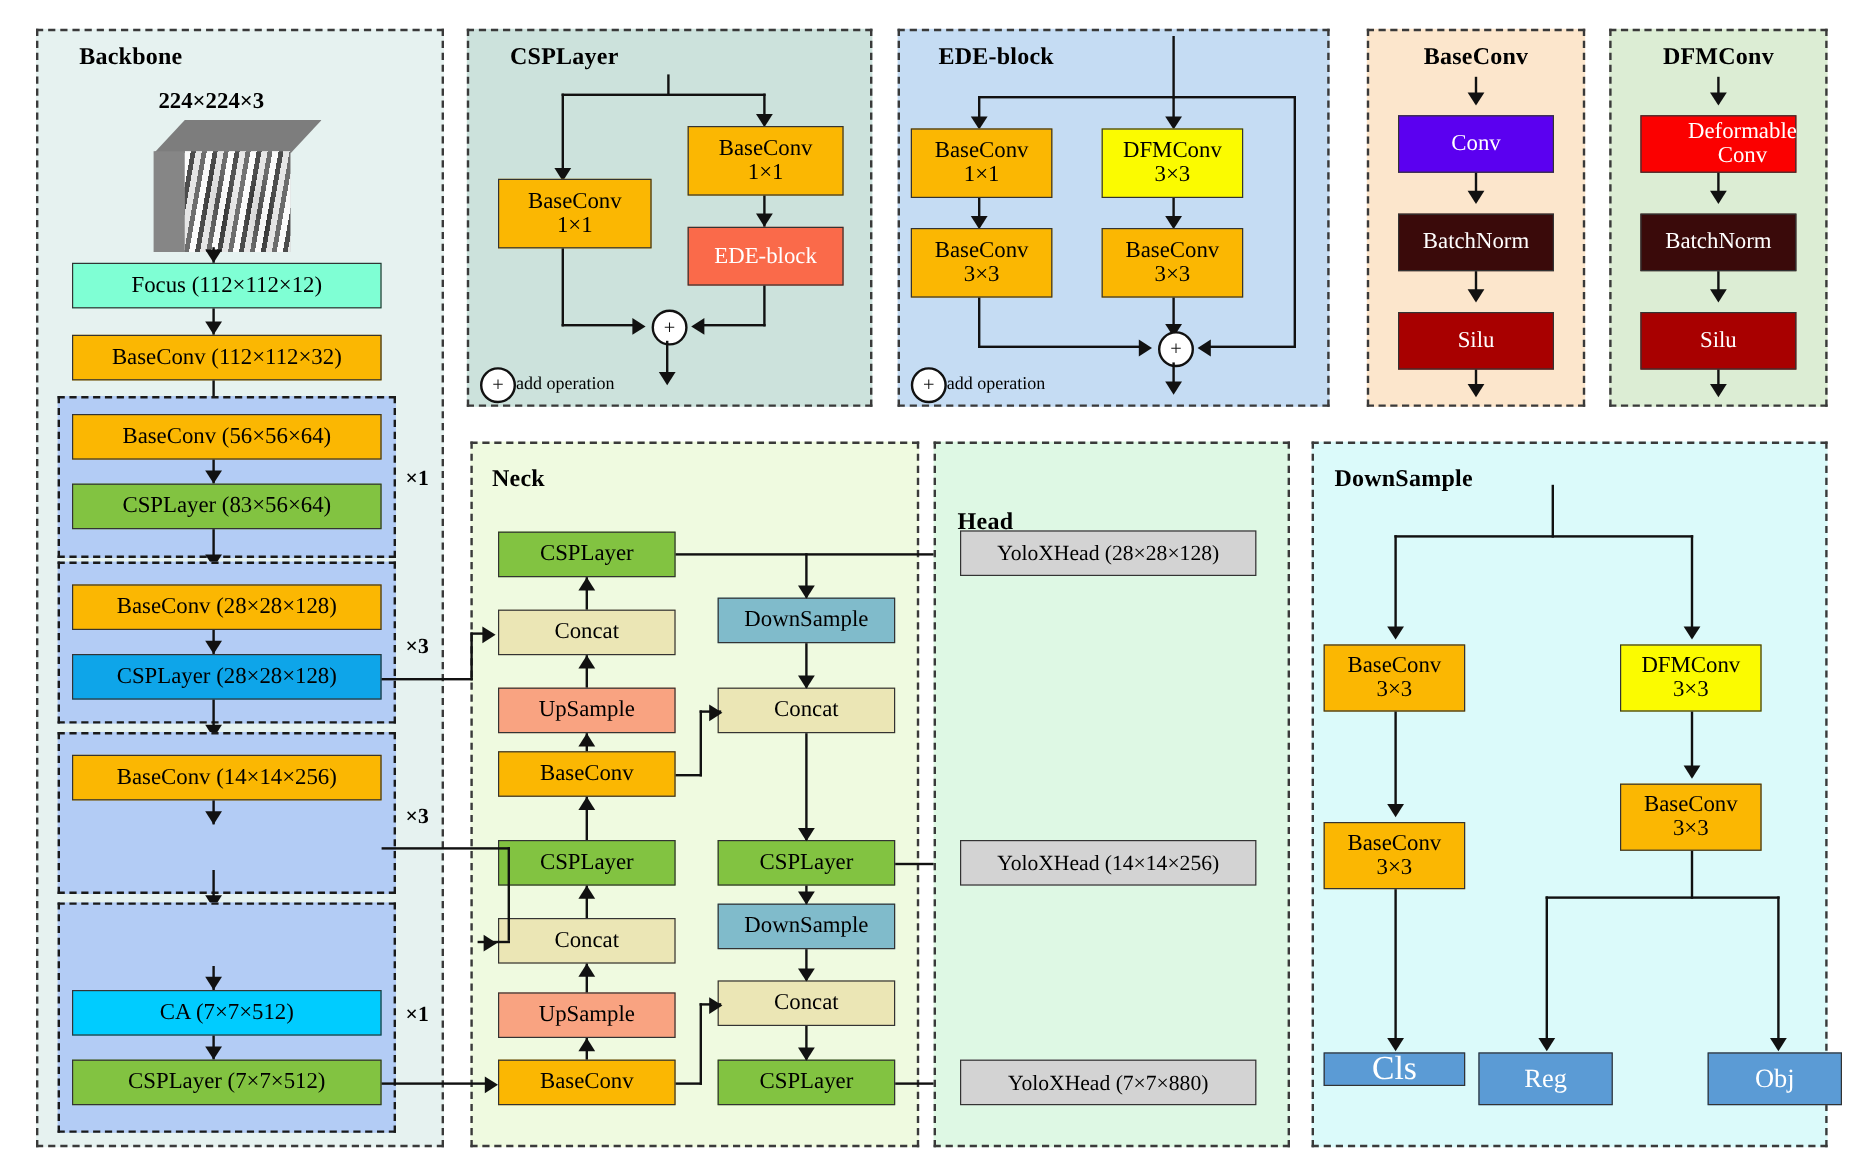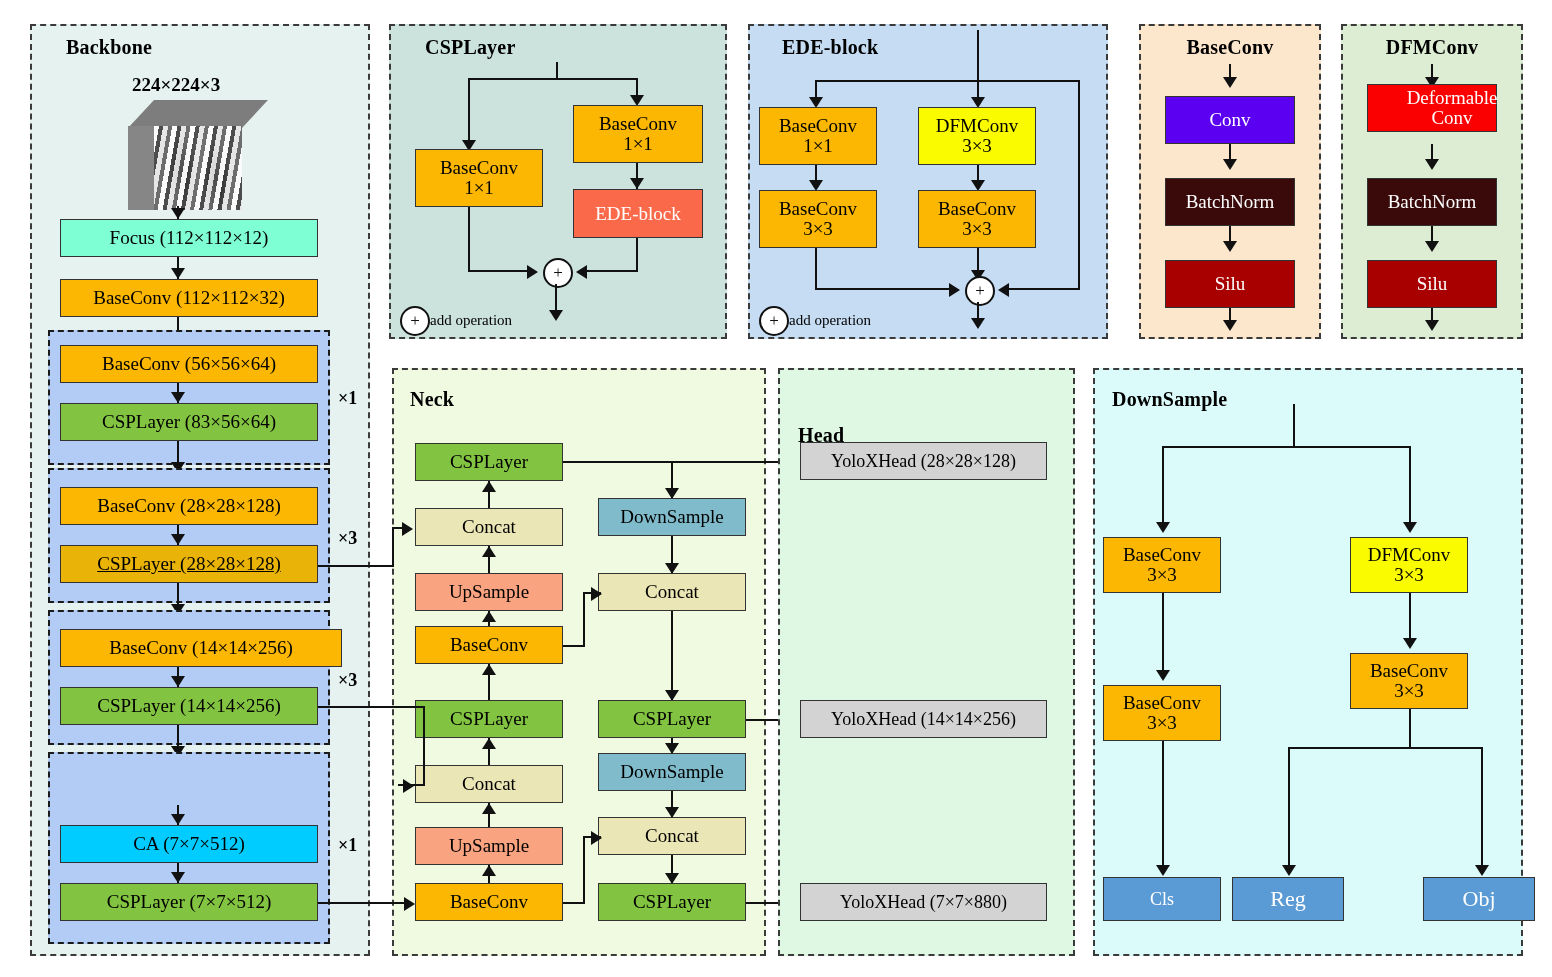--- a/index.html
+++ b/index.html
@@ -93,31 +93,30 @@
   <div class="node" style="left:60px;top:403px;width:258px;height:38px;background:#82C341;">CSPLayer (83×56×64)</div>
   <div class="rep" style="left:338px;top:388px;">×1</div>
 
   <div class="ln lnv" style="left:177px;top:441px;height:32px;"></div>
   <div class="arr arr-d" style="left:171px;top:462px;"></div>
 
   <div class="stage" style="left:48px;top:468px;width:282px;height:135px;"></div>
   <div class="node" style="left:60px;top:487px;width:258px;height:38px;background:#FBB702;">BaseConv (28×28×128)</div>
   <div class="ln lnv" style="left:177px;top:525px;height:20px;"></div>
   <div class="arr arr-d" style="left:171px;top:534px;"></div>
-  <div class="node" style="left:60px;top:545px;width:258px;height:38px;background:#eab308;text-decoration:underline;">CSPLayer (28×28×128)</div>
+  <div class="node" style="left:60px;top:545px;width:258px;height:38px;background:#0ea5e9;">CSPLayer (28×28×128)</div>
   <div class="rep" style="left:338px;top:528px;">×3</div>
 
   <div class="ln lnv" style="left:177px;top:583px;height:32px;"></div>
   <div class="arr arr-d" style="left:171px;top:604px;"></div>
 
   <div class="stage" style="left:48px;top:610px;width:282px;height:135px;"></div>
-  <div class="node" style="left:60px;top:629px;width:282px;height:38px;background:#FBB702;">BaseConv (14×14×256)</div>
+  <div class="node" style="left:60px;top:629px;width:258px;height:38px;background:#FBB702;">BaseConv (14×14×256)</div>
   <div class="ln lnv" style="left:177px;top:667px;height:20px;"></div>
   <div class="arr arr-d" style="left:171px;top:676px;"></div>
-  <div class="node" style="left:60px;top:687px;width:258px;height:38px;background:#82C341;">CSPLayer (14×14×256)</div>
   <div class="rep" style="left:338px;top:670px;">×3</div>
 
   <div class="ln lnv" style="left:177px;top:725px;height:32px;"></div>
   <div class="arr arr-d" style="left:171px;top:746px;"></div>
 
   <div class="stage" style="left:48px;top:752px;width:282px;height:192px;"></div>
   <div class="ln lnv" style="left:177px;top:805px;height:20px;"></div>
   <div class="arr arr-d" style="left:171px;top:814px;"></div>
   <div class="node" style="left:60px;top:825px;width:258px;height:38px;background:#00CCFF;">CA (7×7×512)</div>
   <div class="ln lnv" style="left:177px;top:863px;height:20px;"></div>
@@ -224,21 +223,21 @@
   <div class="arr arr-d" style="left:1223px;top:241px;"></div>
   <div class="node white" style="left:1165px;top:260px;width:130px;height:48px;background:#A80000;">Silu</div>
   <div class="ln lnv" style="left:1229px;top:308px;height:18px;"></div>
   <div class="arr arr-d" style="left:1223px;top:320px;"></div>
 
   <div class="panel" style="left:1341px;top:24px;width:182px;height:315px;background:#DCEDD4;"></div>
   <div class="panel-title center" style="left:1341px;top:36px;width:182px;">DFMConv</div>
 
   <div class="ln lnv" style="left:1431px;top:64px;height:22px;"></div>
   <div class="arr arr-d" style="left:1425px;top:77px;"></div>
-  <div class="node two white" style="left:1367px;top:84px;width:130px;height:48px;background:#FB0000;padding-left:42px;">
+  <div class="node two white" style="left:1367px;top:96px;width:130px;height:48px;background:#FB0000;padding-left:42px;">
     <span>Deformable</span>
     <span>Conv</span>
   </div>
   <div class="ln lnv" style="left:1431px;top:144px;height:24px;"></div>
   <div class="arr arr-d" style="left:1425px;top:159px;"></div>
   <div class="node white" style="left:1367px;top:178px;width:130px;height:48px;background:#3A0A0A;">BatchNorm</div>
   <div class="ln lnv" style="left:1431px;top:226px;height:24px;"></div>
   <div class="arr arr-d" style="left:1425px;top:241px;"></div>
   <div class="node white" style="left:1367px;top:260px;width:130px;height:48px;background:#A80000;">Silu</div>
   <div class="ln lnv" style="left:1431px;top:308px;height:18px;"></div>
@@ -363,17 +362,17 @@
   <div class="ln lnv" style="left:1162px;top:741px;height:131px;"></div>
   <div class="arr arr-d" style="left:1156px;top:865px;"></div>
 
   <div class="ln lnv" style="left:1409px;top:709px;height:40px;"></div>
   <div class="ln lnh" style="left:1288px;top:747px;width:195px;"></div>
   <div class="ln lnv" style="left:1288px;top:747px;height:125px;"></div>
   <div class="arr arr-d" style="left:1282px;top:865px;"></div>
   <div class="ln lnv" style="left:1481px;top:747px;height:125px;"></div>
   <div class="arr arr-d" style="left:1475px;top:865px;"></div>
 
-  <div class="node white" style="left:1103px;top:877px;width:118px;height:44px;background:#5B9BD5;font-size:18px;">Cls</div>
+  <div class="node white" style="left:1103px;top:877px;width:118px;height:28px;background:#5B9BD5;font-size:28px;">Cls</div>
   <div class="node white" style="left:1232px;top:877px;width:112px;height:44px;background:#5B9BD5;font-size:22px;">Reg</div>
   <div class="node white" style="left:1423px;top:877px;width:112px;height:44px;background:#5B9BD5;font-size:22px;">Obj</div>
 
 </div>
 
 </body></html>

